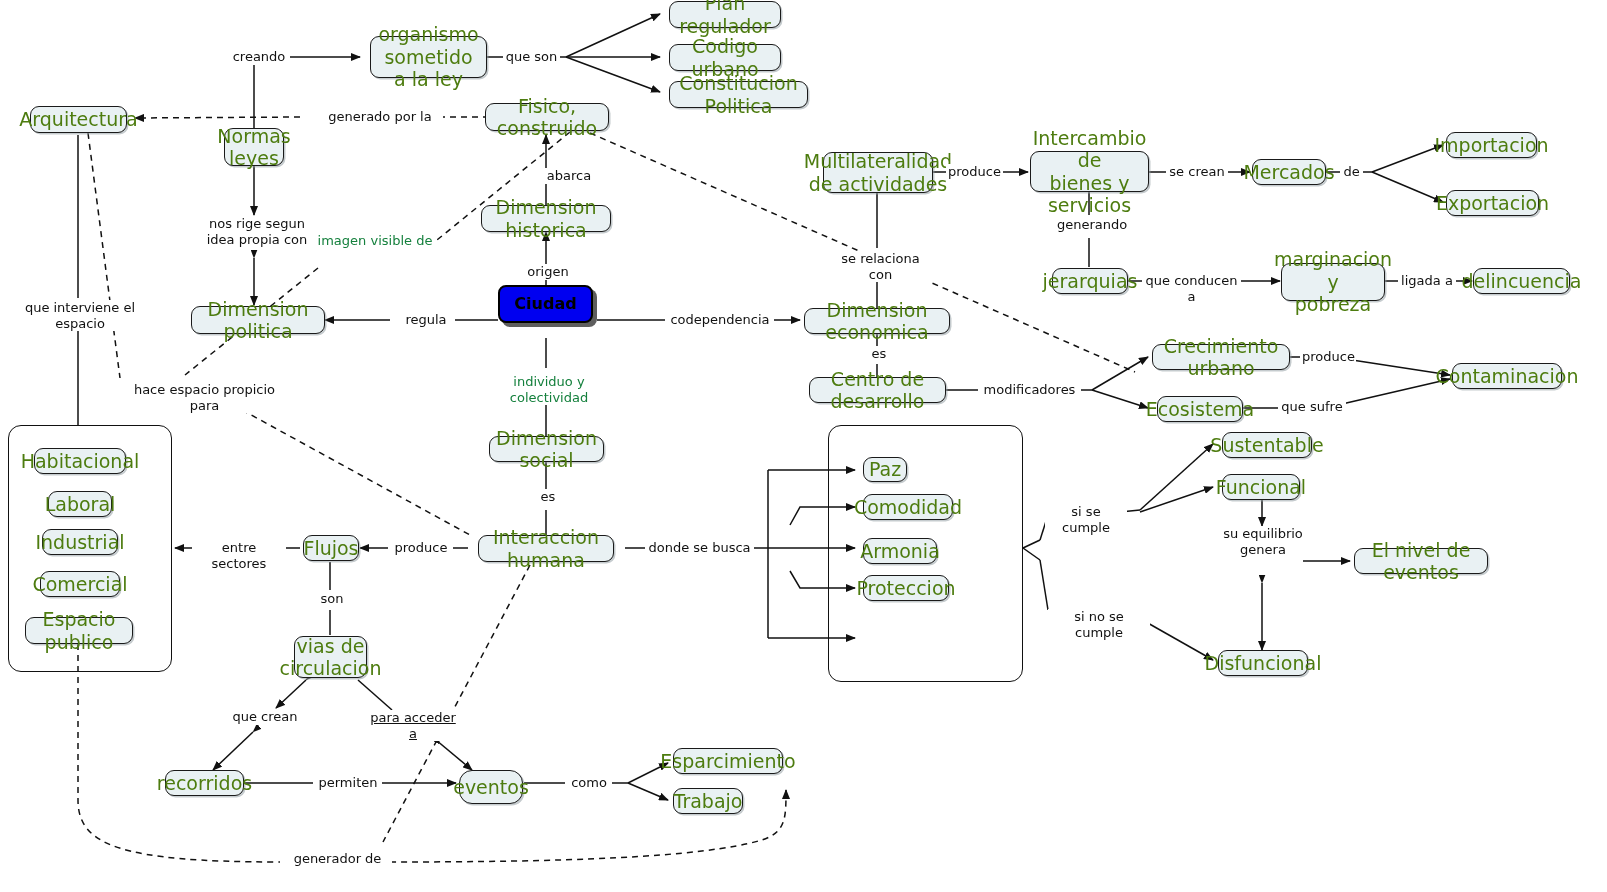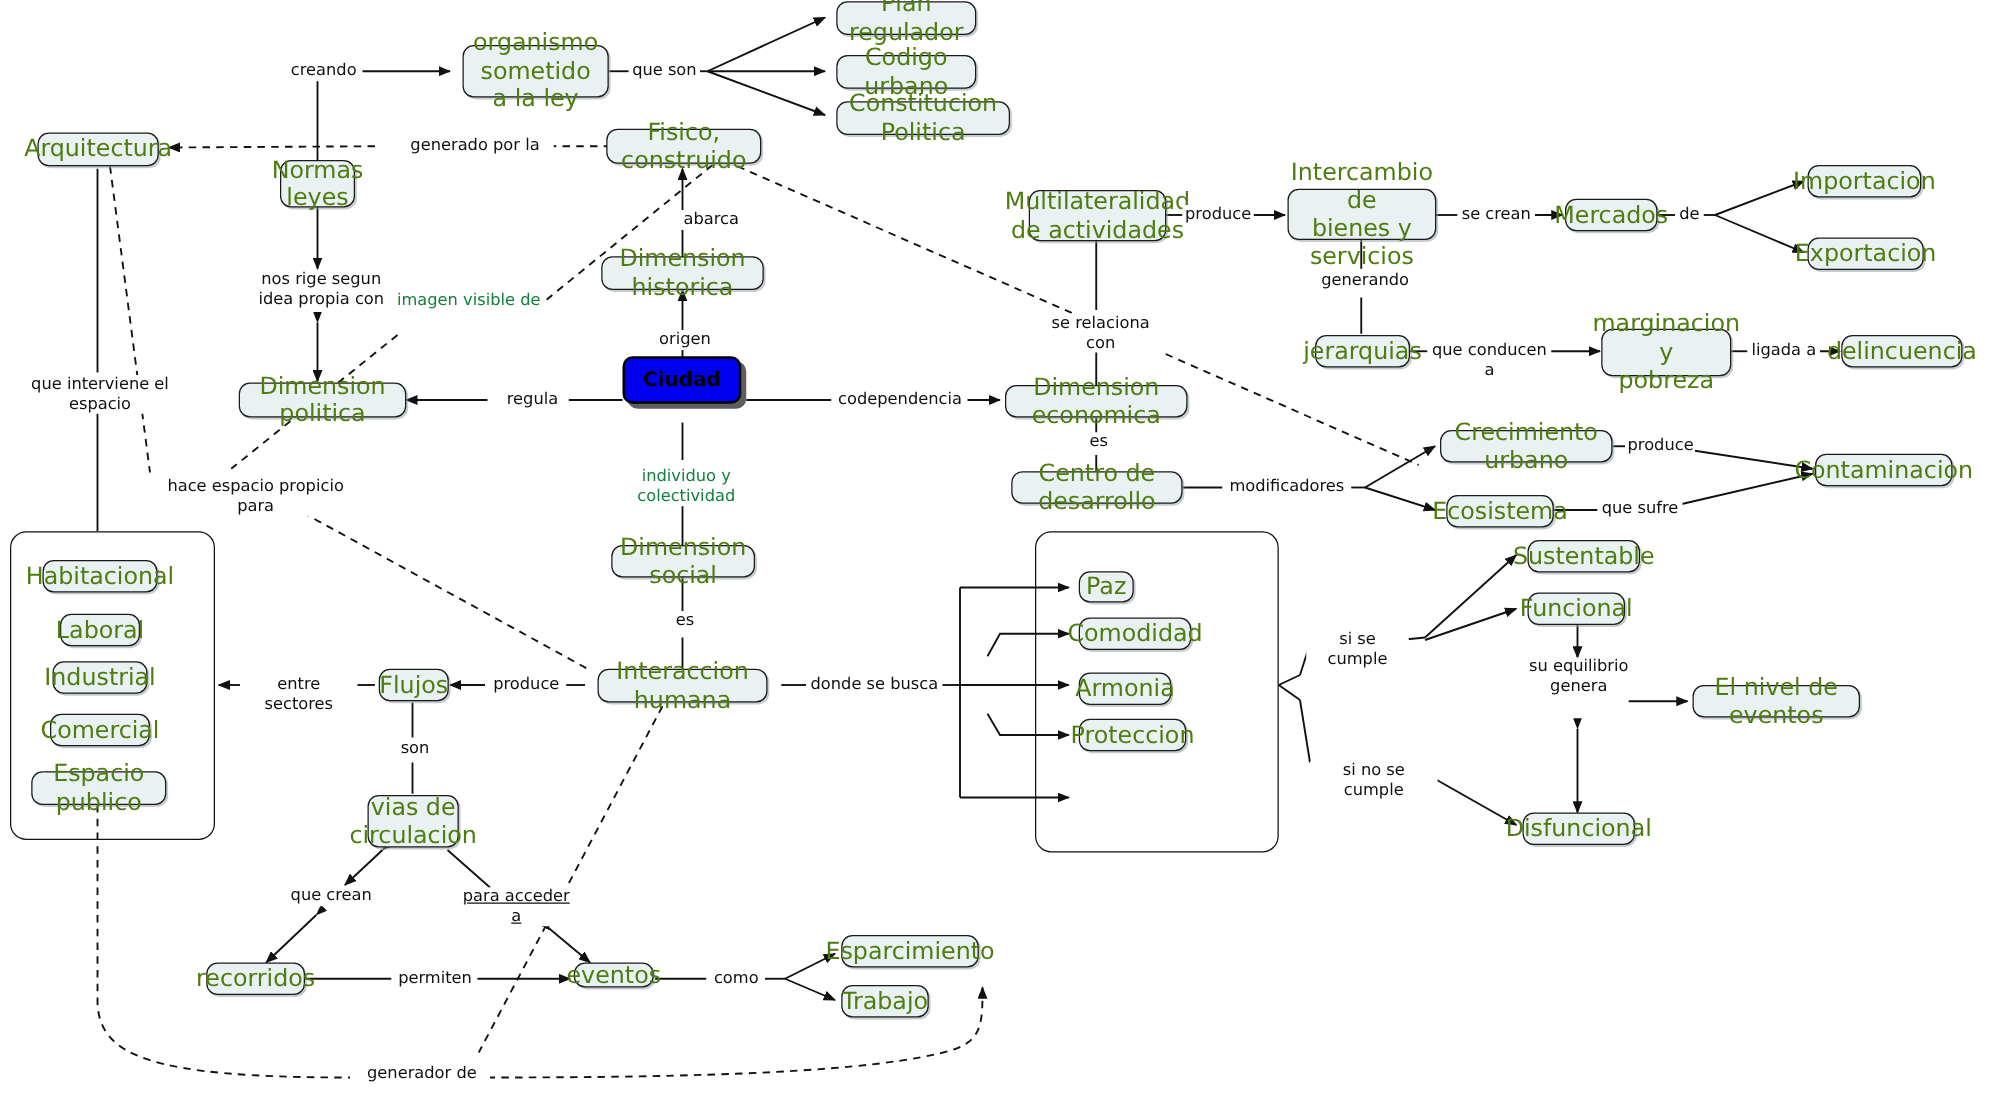--- a/index.html
+++ b/index.html
@@ -300,21 +300,21 @@
 
   <div class="node" style="left:1354px; top:548px; width:134px; height:26px;">El nivel de eventos</div>
 
   <div class="node" style="left:303px; top:535px; width:56px; height:26px;">Flujos</div>
 
   <div class="node" style="left:294px; top:636px; width:73px; height:42px;">vias de
 circulacion</div>
 
   <div class="node" style="left:165px; top:770px; width:79px; height:26px;">recorridos</div>
 
-  <div class="node" style="left:459px; top:770px; width:64px; height:20px;">eventos</div>
+  <div class="node" style="left:459px; top:770px; width:64px; height:34px;border-radius:13px;">eventos</div>
 
   <div class="node" style="left:673px; top:748px; width:110px; height:26px;">Esparcimiento</div>
 
   <div class="node" style="left:673px; top:788px; width:70px; height:26px;">Trabajo</div>
 
   <div class="node" style="left:34px; top:448px; width:92px; height:26px;">Habitacional</div>
 
   <div class="node" style="left:48px; top:491px; width:64px; height:26px;">Laboral</div>
 
   <div class="node" style="left:42px; top:529px; width:76px; height:26px;">Industrial</div>

